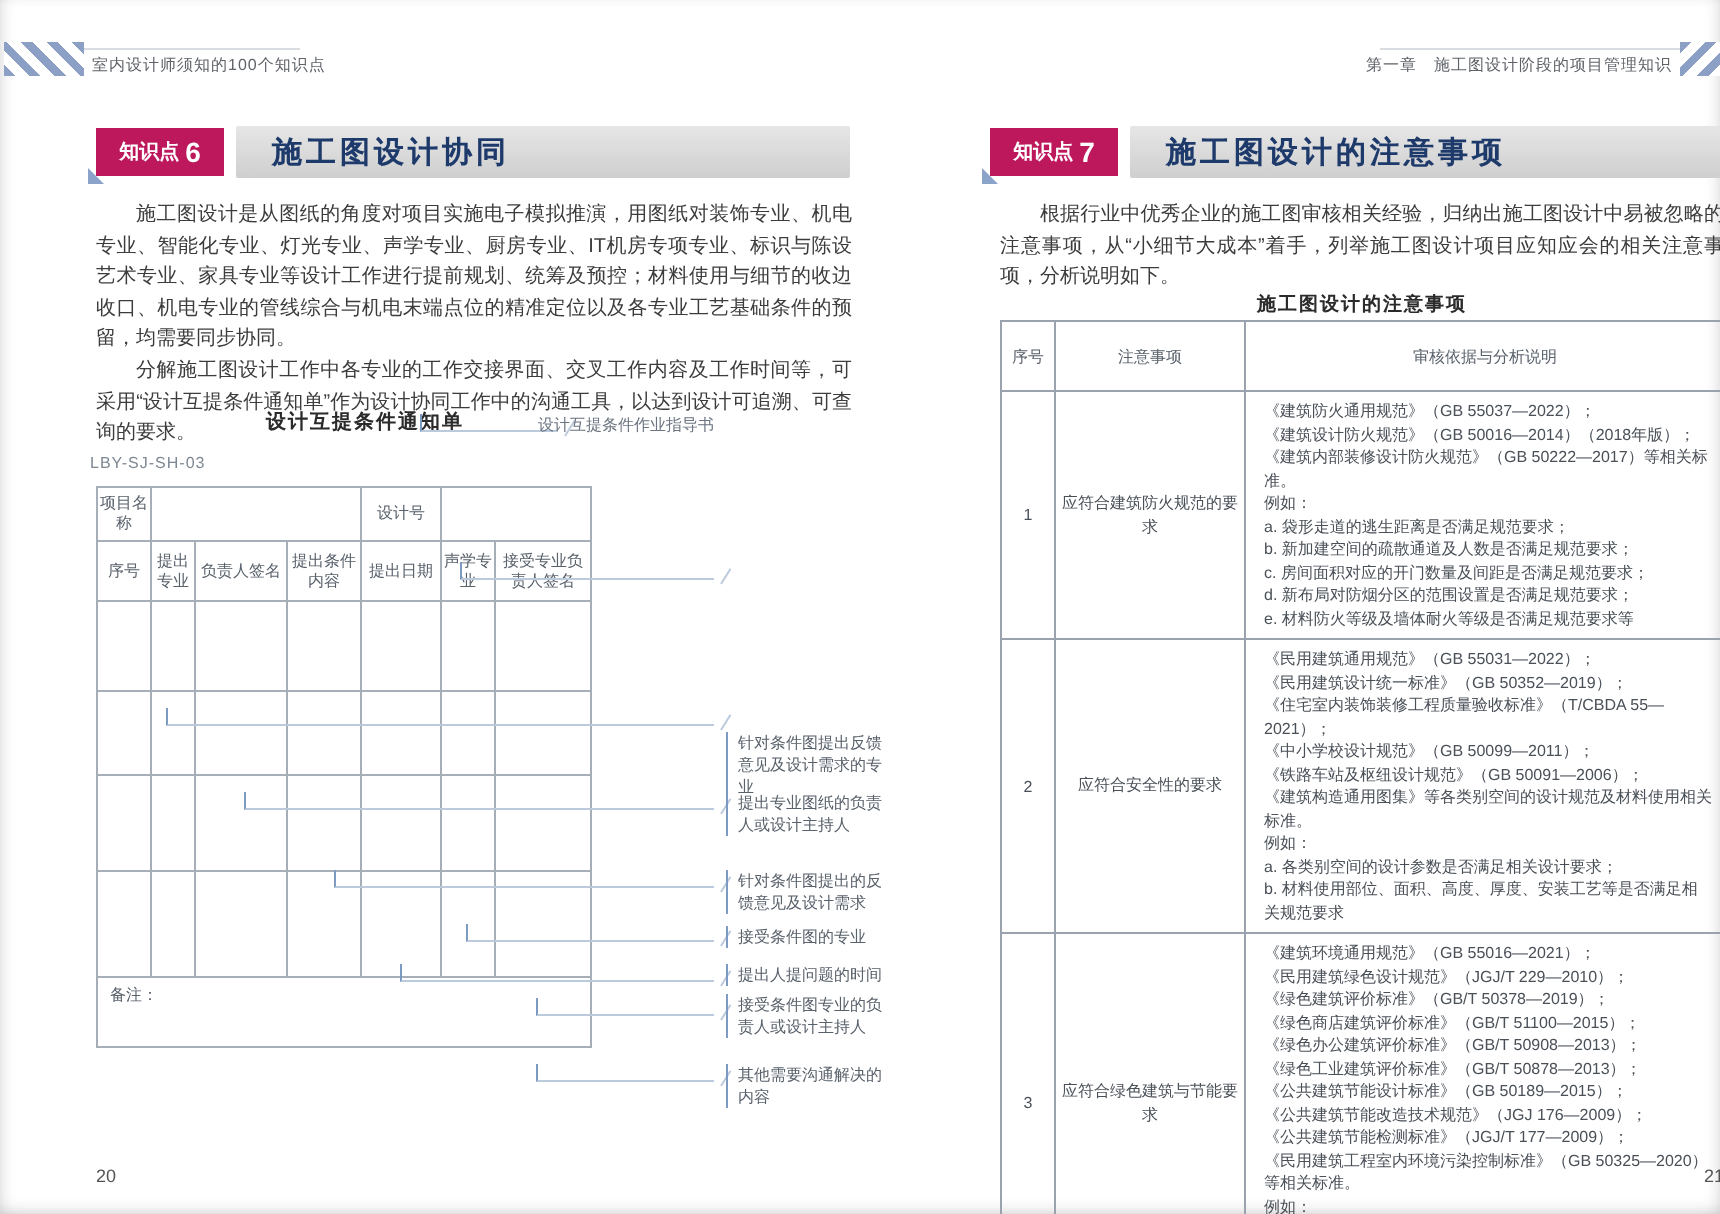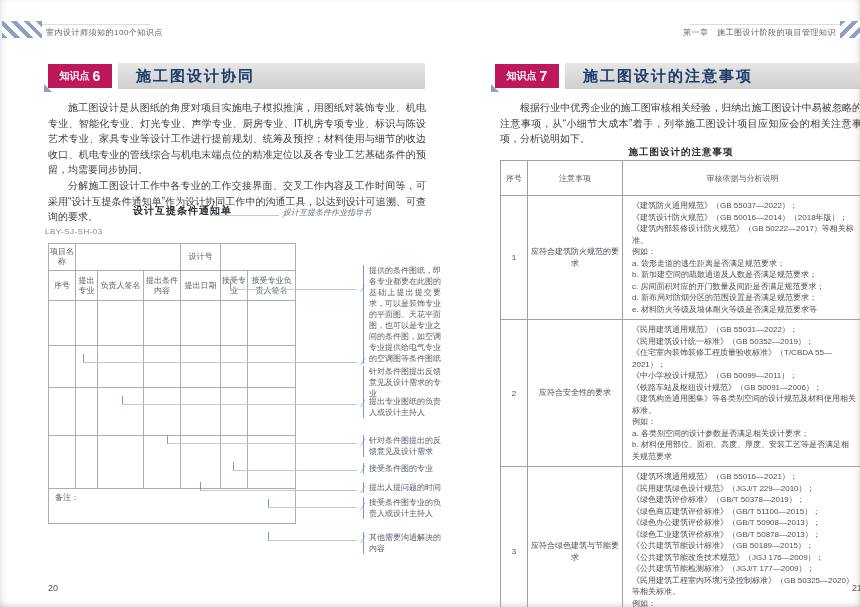--- a/index.html
+++ b/index.html
@@ -48,21 +48,21 @@
     padding:1px;overflow:hidden;line-height:10px;}
   table.form td.opt{text-align:left;padding-left:8px;letter-spacing:1px;}
   table.form td.remark{text-align:left;vertical-align:top;padding:4px 0 0 6px;}
 
   
   .conn{position:absolute;border-left:1px solid #7d9ac3;border-bottom:1px solid #bccadd;height:8px;}
   .conn::after{content:"";position:absolute;right:-4px;bottom:-3px;width:1px;height:9px;background:#bccadd;
     transform:rotate(32deg);transform-origin:bottom center;}
   .co{position:absolute;left:318px;width:72px;font-size:8px;line-height:11px;color:#59616b;
     border-left:1px solid #7d9ac3;padding-left:5px;text-align:justify;}
-  .co0{left:238px;top:3px;width:120px;border-left:none;padding-left:0;white-space:nowrap;color:#6b7480;font-style:italic;}
+  .co0{left:224px;top:3px;width:120px;border-left:none;padding-left:0;white-space:nowrap;color:#6b7480;}
   .k0{left:165px;top:3px;width:68px;}
   .co1{top:61px;}  .k1{left:185px;top:77px;width:126px;}
   .co2{top:162px;} .k2{left:38px; top:150px;width:273px;}
   .co3{top:192px;} .k3{left:77px; top:192px;width:234px;}
   .co4{top:231px;} .k4{left:122px;top:231px;width:189px;}
   .co5{top:259px;} .k5{left:188px;top:258px;width:123px;}
   .co6{top:278px;} .k6{left:155px;top:278px;width:156px;}
   .co7{top:293px;} .k7{left:223px;top:295px;width:88px;}
   .co8{top:328px;} .k8{left:223px;top:328px;width:88px;}
 
@@ -123,21 +123,21 @@
           <td colspan="3"></td>
           <td>设计号</td>
           <td colspan="2"></td>
         </tr>
         <tr style="height:30px">
           <td>序号</td>
           <td>提出专业</td>
           <td>负责人签名</td>
           <td>提出条件内容</td>
           <td>提出日期</td>
-          <td>接受专业</td>
+          <td>声学专业</td>
           <td>接受专业负责人签名</td>
         </tr>
         <tr style="height:45px">
           <td></td>
               <td></td>
           <td></td>
               <td></td>
           <td></td>
               <td></td>
           <td></td>
@@ -177,21 +177,20 @@
 
       <div class="conn k1"></div>
       <div class="conn k2"></div>
       <div class="conn k3"></div>
       <div class="conn k4"></div>
       <div class="conn k5"></div>
       <div class="conn k6"></div>
       <div class="conn k7"></div>
       <div class="conn k8"></div>
 
-      <div class="co co1">提供的条件图纸，即各专业都要在此图的基础上提出提交要求，可以是装饰专业的平面图、天花平面图，也可以是专业之间的条件图，如空调专业提供给电气专业的空调图等条件图纸</div>
       <div class="co co2">针对条件图提出反馈意见及设计需求的专业</div>
       <div class="co co3">提出专业图纸的负责人或设计主持人</div>
       <div class="co co4">针对条件图提出的反馈意见及设计需求</div>
       <div class="co co5">接受条件图的专业</div>
       <div class="co co6">提出人提问题的时间</div>
       <div class="co co7">接受条件图专业的负责人或设计主持人</div>
       <div class="co co8">其他需要沟通解决的内容</div>
     </div>
 
     <div class="pagenum">20</div>

